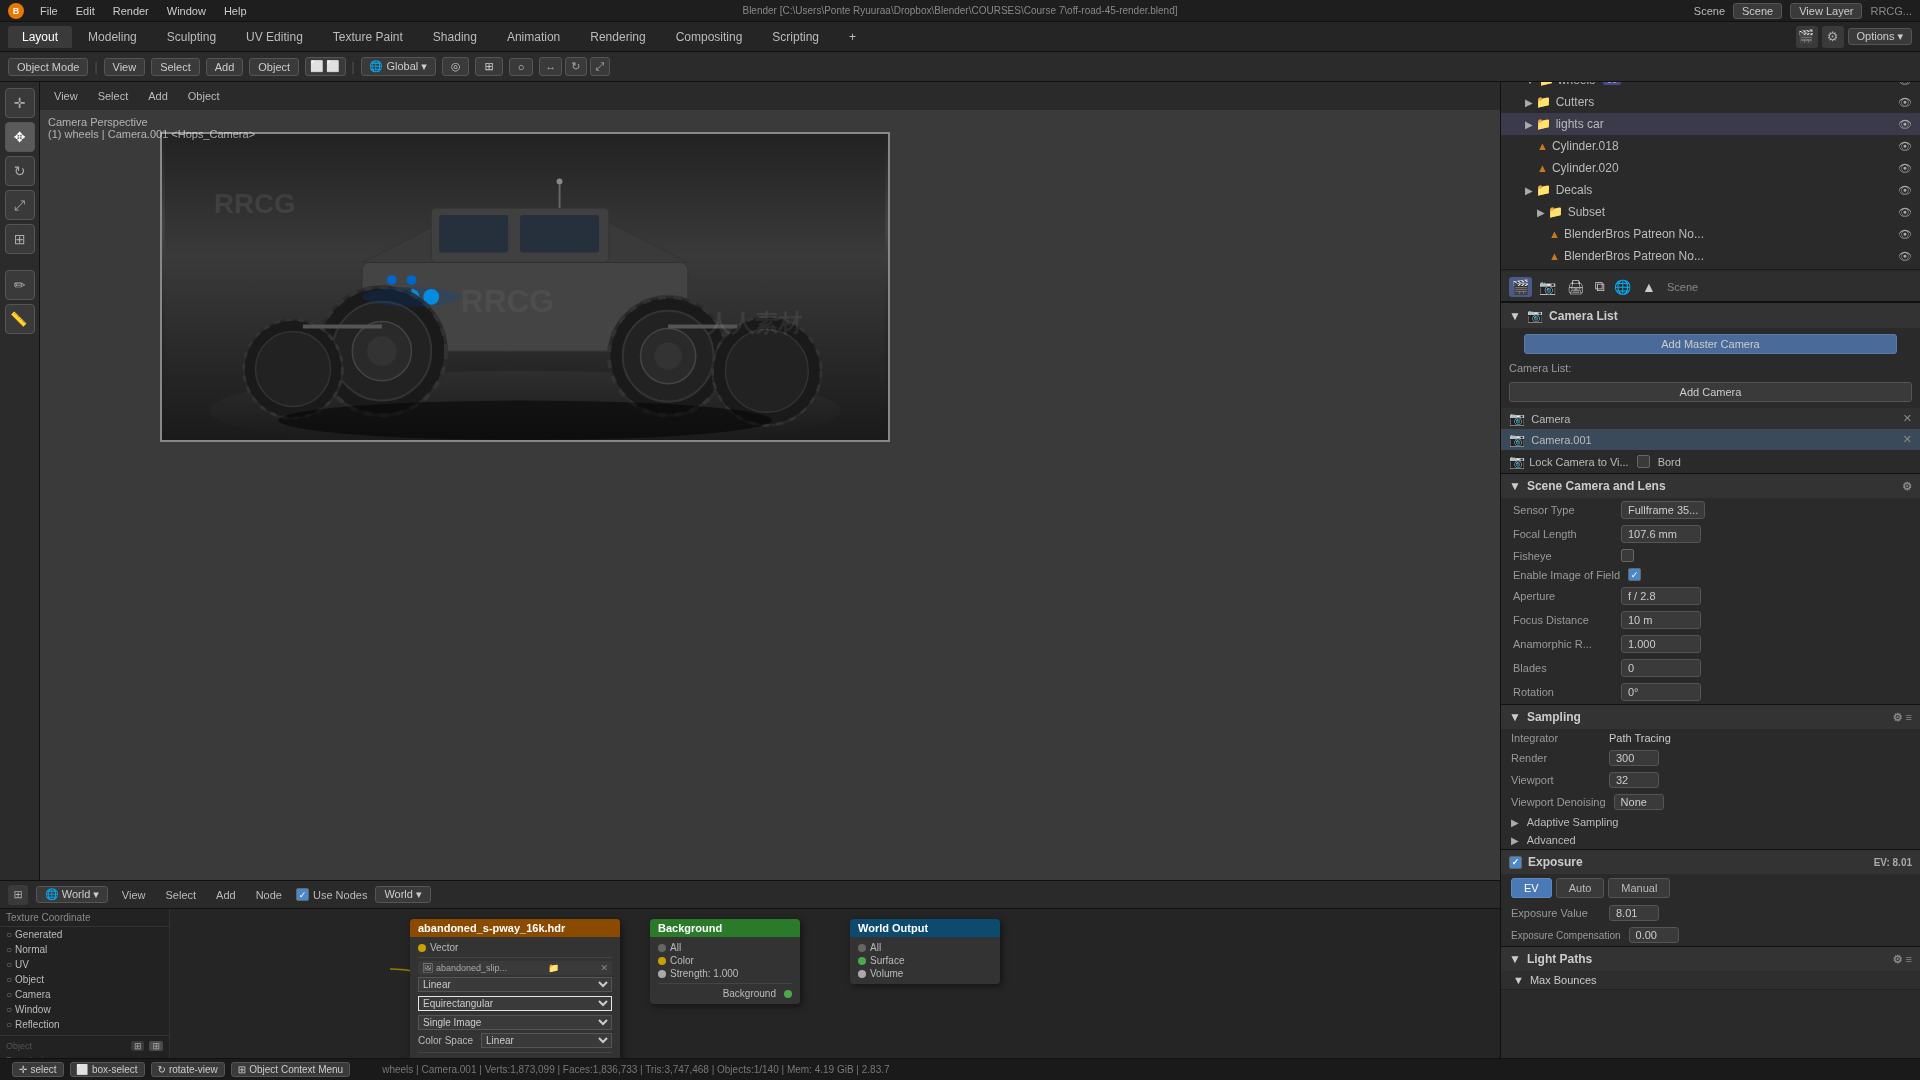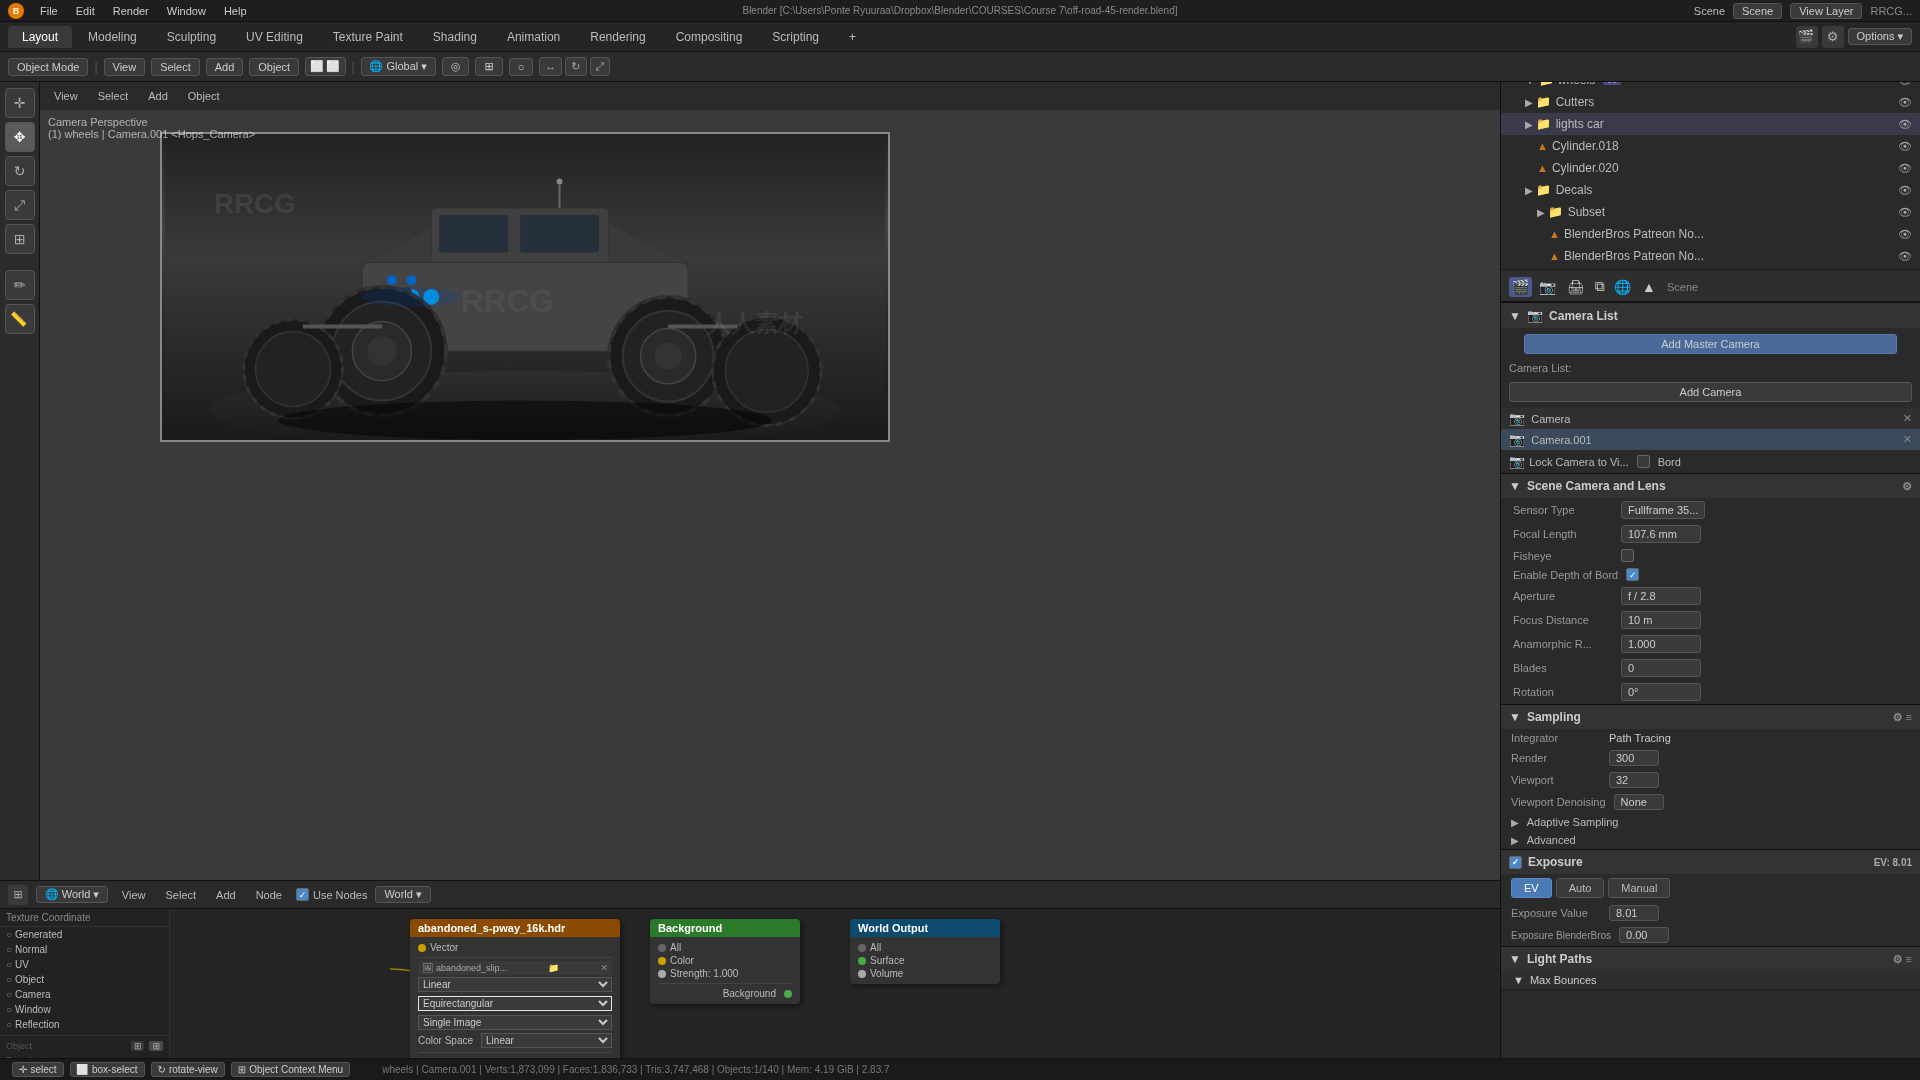--- a/index.html
+++ b/index.html
@@ -804,21 +804,21 @@
     </div>
     <div class="cam-row">
       <label>Focal Length</label>
       <div class="val">107.6 mm</div>
     </div>
     <div class="cam-row">
       <label>Fisheye</label>
       <div class="cb"></div>
     </div>
     <div class="cam-row">
-      <label>Enable Depth of Bord</label>
+      <label>Enable Image of Field</label>
       <div class="cb checked">✓</div>
     </div>
     <div class="cam-row">
       <label>Aperture</label>
       <div class="val">f / 2.8</div>
     </div>
     <div class="cam-row">
       <label>Focus Distance</label>
       <div class="val">10 m</div>
     </div>
@@ -877,21 +877,21 @@
     <div style="display:flex;gap:4px;padding:4px 10px;">
       <button class="exposure-btn active-ev">EV</button>
       <button class="exposure-btn inactive">Auto</button>
       <button class="exposure-btn inactive">Manual</button>
     </div>
     <div class="section-row">
       <label>Exposure Value</label>
       <div class="val">8.01</div>
     </div>
     <div class="section-row">
-      <label style="font-size:10px;">Exposure BlenderBros</label>
+      <label style="font-size:10px;">Exposure Compensation</label>
       <div class="val">0.00</div>
     </div>
   </div>
 
   <div class="cam-section">
     <div class="cam-header">
       <span>▼</span>
       <span>Light Paths</span>
       <span style="margin-left:auto;font-size:11px;color:#888;">⚙ ≡</span>
     </div>

